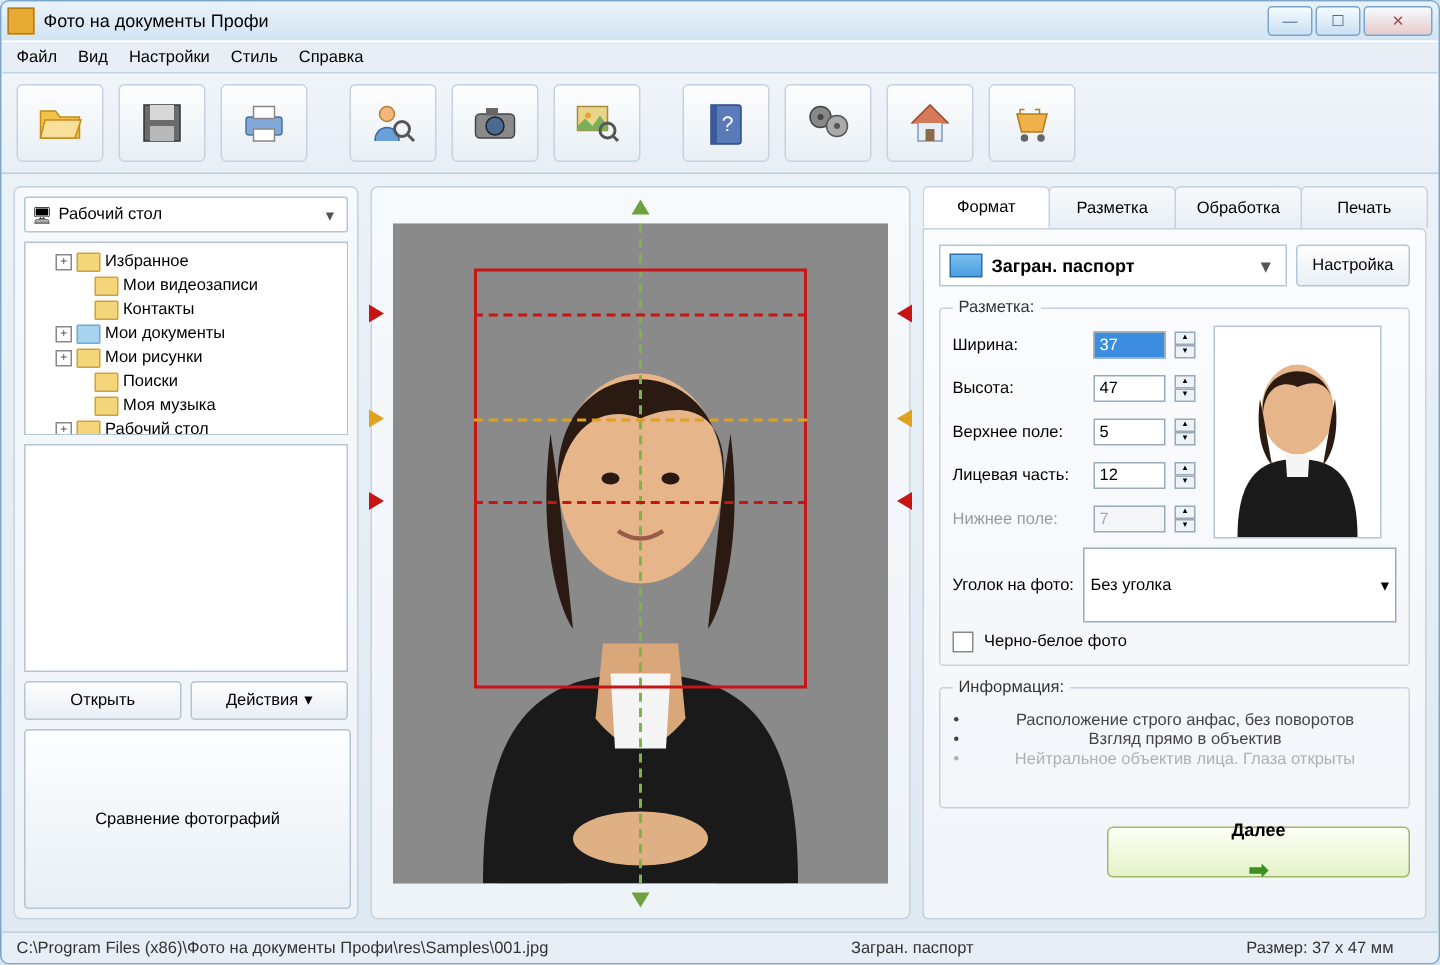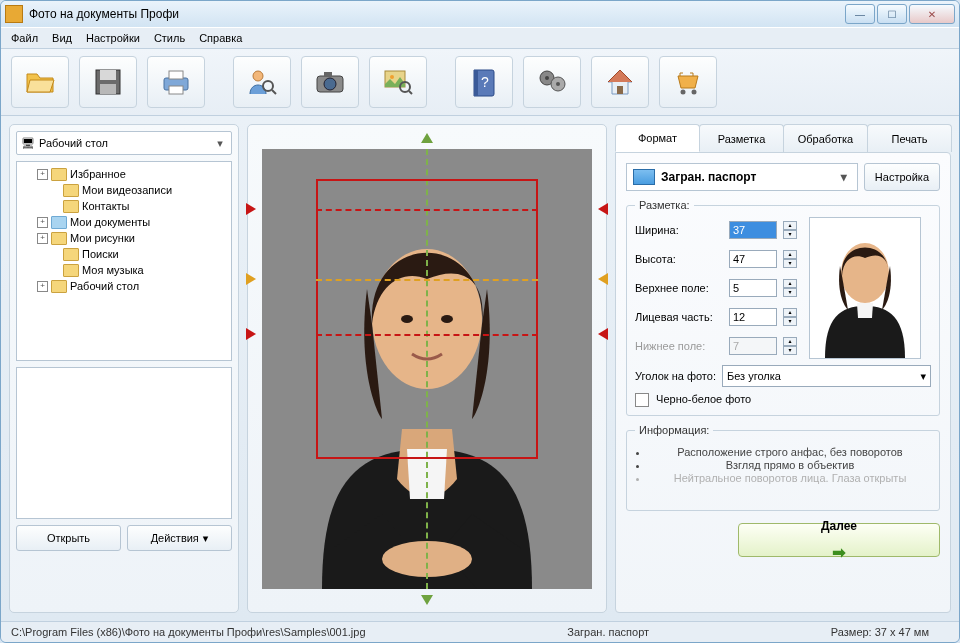--- a/index.html
+++ b/index.html
@@ -63,21 +63,21 @@
 .params{display:flex;gap:10px;}
 .param-grid{display:grid;grid-template-columns:90px 50px 16px;gap:4px 4px;align-items:center;}
 .param-grid input{width:48px;height:18px;border:1px solid #9ab;padding:0 3px;font-size:11px;box-sizing:border-box;text-align:left;}
 .param-grid input.sel{background:#3d8ee0;color:#fff;}
 .param-grid .dis{color:#9a9a9a;}
 .spin{width:14px;height:18px;display:flex;flex-direction:column;}
 .spin div{flex:1;border:1px solid #9ab;background:#eef3f8;font-size:6px;line-height:7px;text-align:center;}
 .thumb{width:110px;height:140px;border:1px solid #b6c5d3;background:#fff;overflow:hidden;position:relative;}
 .thumb svg{position:absolute;inset:0;}
 .corner-row{display:flex;align-items:center;gap:6px;margin-top:6px;}
-.corner-sel{flex:1;height:20px;border:1px solid #9ab;background:#fff;display:flex;align-items:center;padding:0 4px;justify-content:space-between;}
+.corner-sel{flex:1;height:20px;border:1px solid #9ab;background:#fff;display:flex;align-items:center;padding:14px 4px;justify-content:space-between;}
 .chk{width:12px;height:12px;border:1px solid #888;background:#fff;display:inline-block;margin-right:4px;vertical-align:middle;}
 .info ul{margin:4px 0 18px 14px;padding:0;text-align:center;}
 .info li{margin:1px 0;color:#444;}
 .info .fade{color:#b0b0b0;}
 .next-row{display:flex;justify-content:flex-end;margin-top:4px;}
 .btn-next{width:200px;height:32px;border:1px solid #9fb96a;border-radius:4px;background:linear-gradient(#fdfff5,#e4f2c9);display:flex;align-items:center;justify-content:center;gap:10px;font-weight:bold;font-size:12px;flex-direction:column;}
 .btn-next .arr{color:#3d8f1e;font-size:16px;}
 .statusbar{height:20px;display:flex;align-items:center;padding:0 10px;background:#e7eef5;border-top:1px solid #c0d0df;font-size:11px;color:#333;}
 .statusbar .seg{margin-right:20px;}
 .statusbar .mid{flex:1;text-align:center;}
@@ -235,20 +235,23 @@
       <div class="preview"></div>
       <div class="left-btns">
         <div class="btn">
             <span>Открыть</span>
           </div>
         <div class="btn">
             <span>Действия</span>
             <span>▾</span>
           </div>
       </div>
+      <div class="btn full" style="margin-top:6px">
+          <span>Сравнение фотографий</span>
+        </div>
     </div>
 
     <div class="panel center">
       <div class="canvas-wrap">
         <div class="canvas">
           <svg class="person-svg" viewBox="0 0 330 440">
             <rect width="330" height="440" fill="#8a8a8a"></rect>
             <path d="M60 440 C60 340 90 300 165 300 C240 300 270 340 270 440 Z" fill="#1a1a1a"></path>
             <path d="M140 280 L190 280 L195 330 C175 355 155 355 135 330 Z" fill="#d9a77a"></path>
             <path d="M145 300 L185 300 L182 350 L148 350 Z" fill="#f5f5f5"></path>
@@ -363,21 +366,21 @@
           <div style="margin-top:6px">
             <span class="chk"></span>
             <span>Черно-белое фото</span>
           </div>
         </fieldset>
         <fieldset class="info">
           <legend>Информация:</legend>
           <ul>
             <li>Расположение строго анфас, без поворотов</li>
             <li>Взгляд прямо в объектив</li>
-            <li class="fade">Нейтральное поворотов лица. Глаза открыты</li>
+            <li class="fade">Нейтральное объектив лица. Глаза открыты</li>
           </ul>
         </fieldset>
         <div class="next-row">
           <div class="btn-next">
             <span>Далее</span>
             <span class="arr">➡</span>
           </div>
         </div>
       </div>
     </div>

